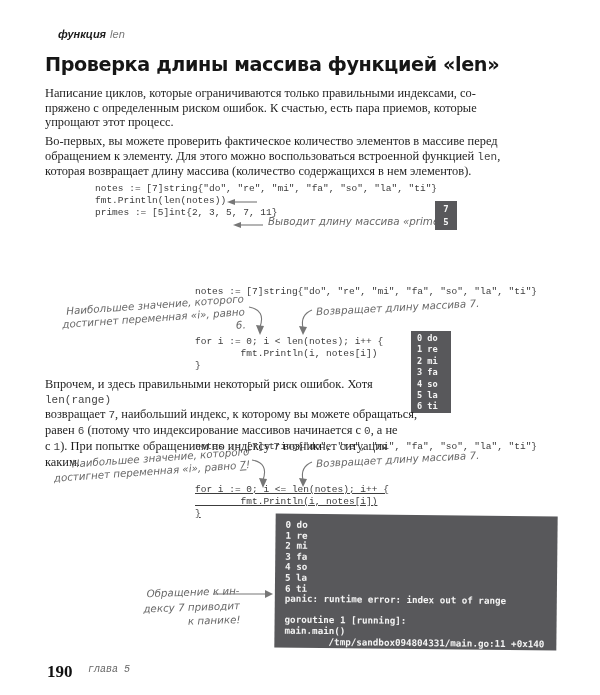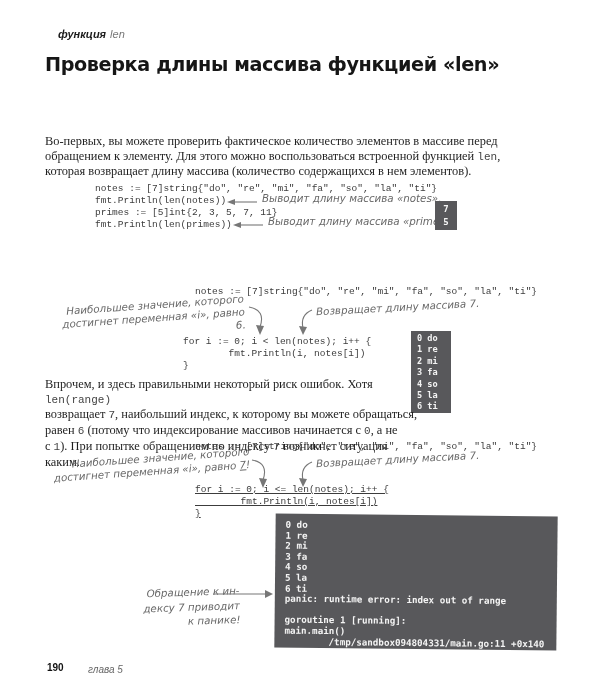--- a/index.html
+++ b/index.html
@@ -28,49 +28,51 @@
   .tilt2{transform:rotate(-2deg);}
   .r-align{text-align:right;}
   
   .term{font-family:"DejaVu Sans Mono",monospace;font-weight:bold;color:#f4f4f4;}
   .term div{white-space:pre;}
   .box-small{width:22px;height:29px;font-size:9px;line-height:13px;text-align:center;padding-top:2px;box-sizing:border-box;}
   .box-mid{width:40px;height:82px;font-size:8.6px;line-height:11.4px;padding:2px 0 0 6px;box-sizing:border-box;}
   .box-big{width:282px;height:134px;font-size:9.2px;line-height:10.6px;padding:6px 0 0 10px;
            box-sizing:border-box;transform:rotate(.6deg);}
   
-  .pagenum{font-family:Liberation Sans, sans-serif;font-weight:bold;font-size:10px;color:#111;}
-  .chapter{font-family:Liberation Sans, sans-serif;font-style:italic;font-size:10px;color:#666;}
+  .pagenum{font-family:Liberation Serif, serif;font-weight:bold;font-size:17px;color:#111;}
+  .chapter{font-family:Liberation Mono, monospace;font-style:italic;font-size:10px;color:#666;}
   svg{display:block;overflow:visible;}
 </style>
 </head>
 <body>
 
 <div class="page">
 
   <div class="abs runhead" style="left:47px;top:28px;margin-left:11px;">
     <span class="w1">функция</span><span class="w2">len</span>
   </div>
 
   <div class="abs title" style="left:45px;top:52px;">Проверка длины массива функцией «len»</div>
 
+  <div class="abs para" style="left:45px;top:86px;width:515px;">Написание циклов, которые ограничиваются только правильными индексами, со-
+пряжено с определенным риском ошибок. К счастью, есть пара приемов, которые
+упрощают этот процесс.</div>
 
   <div class="abs para" style="left:45px;top:134px;width:520px;"><span>Во-первых, вы можете проверить фактическое количество элементов в массиве перед
 обращением к элементу. Для этого можно воспользоваться встроенной функцией </span><span class="imono">len</span><span>,
 которая возвращает длину массива (количество содержащихся в нем элементов).</span></div>
 
-  <div class="abs code" style="left:95px;top:183px;"><div>notes := [7]string{"do", "re", "mi", "fa", "so", "la", "ti"}</div><div>fmt.Println(len(notes))</div><div>primes := [5]int{2, 3, 5, 7, 11}</div><div>fmt.Println(len(primes))</div></div>
+  <div class="abs code" style="left:95px;top:183px;"><div>notes := [7]string{"do", "re", "mi", "fa", "so", "la", "ti"}</div><div>fmt.Println(len(notes))</div><div>primes := [5]int{2, 3, 5, 7, 11}</div></div>
 
   <span class="abs" style="left:226px;top:198px;">
     <svg width="32" height="8" viewBox="0 0 32 8">
         <path d="M31 4 L7 4" stroke="#777" stroke-width="1.1" fill="none"></path>
         <path d="M9 1 L1 4 L9 7 Z" fill="#777"></path>
       </svg>
   </span>
-  <div class="abs hand" style="left:262px;top:192px;">Выводит длину массива «notes».</div>
 
   <span class="abs" style="left:232px;top:221px;">
     <svg width="32" height="8" viewBox="0 0 32 8">
         <path d="M31 4 L7 4" stroke="#777" stroke-width="1.1" fill="none"></path>
         <path d="M9 1 L1 4 L9 7 Z" fill="#777"></path>
       </svg>
   </span>
   <div class="abs hand" style="left:268px;top:215px;">Выводит длину массива «primes».</div>
 
   <div class="abs term box-small" style="left:435px;top:201px;background:#58585b;">
@@ -91,21 +93,21 @@
   </span>
 
   <div class="abs hand tilt3" style="left:316px;top:301px;">Возвращает длину массива 7.</div>
   <span class="abs" style="left:298px;top:308px;">
     <svg width="16" height="28" viewBox="0 0 16 28">
         <path d="M14 2 Q2 7 5 20" fill="none" stroke="#777" stroke-width="1.1"></path>
         <path d="M1 18 L5 27 L9 19 Z" fill="#777"></path>
       </svg>
   </span>
 
-  <div class="abs code" style="left:183px;top:336px;"><div>for i := 0; i &lt; len(notes); i++ {</div><div>        fmt.Println(i, notes[i])</div><div>}</div></div>
+  <div class="abs code" style="left:195px;top:336px;"><div>for i := 0; i &lt; len(notes); i++ {</div><div>        fmt.Println(i, notes[i])</div><div>}</div></div>
 
   <div class="abs term box-mid" style="left:411px;top:331px;background:#58585b;">
       <div>0 do</div>
       <div>1 re</div>
       <div>2 mi</div>
       <div>3 fa</div>
       <div>4 so</div>
       <div>5 la</div>
       <div>6 ti</div>
     </div>

